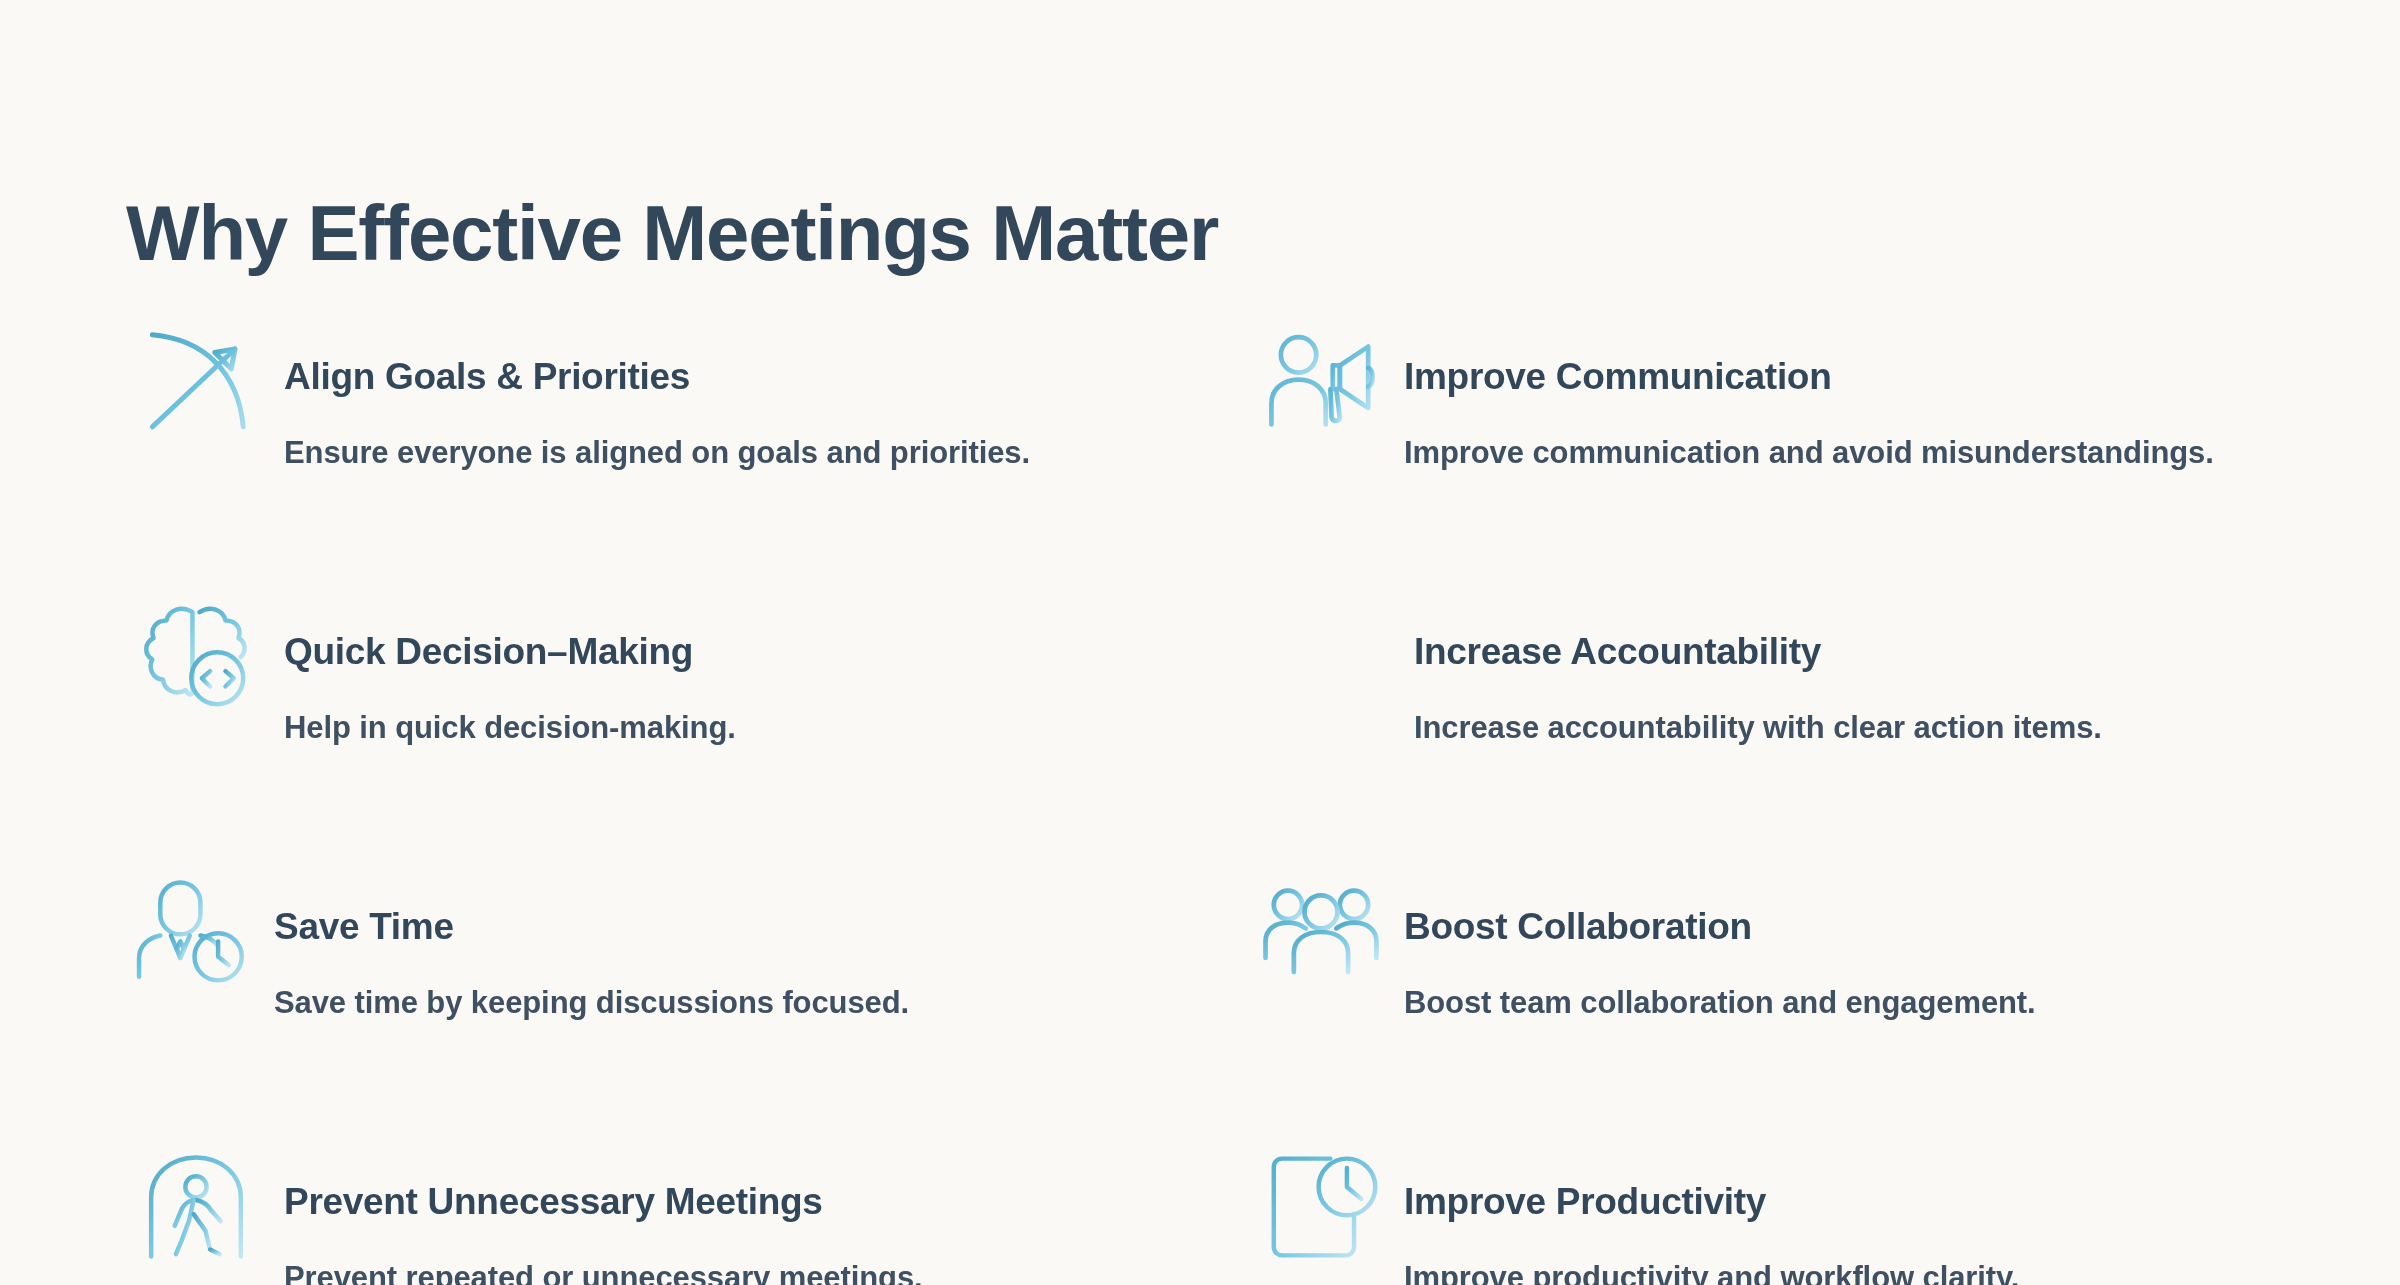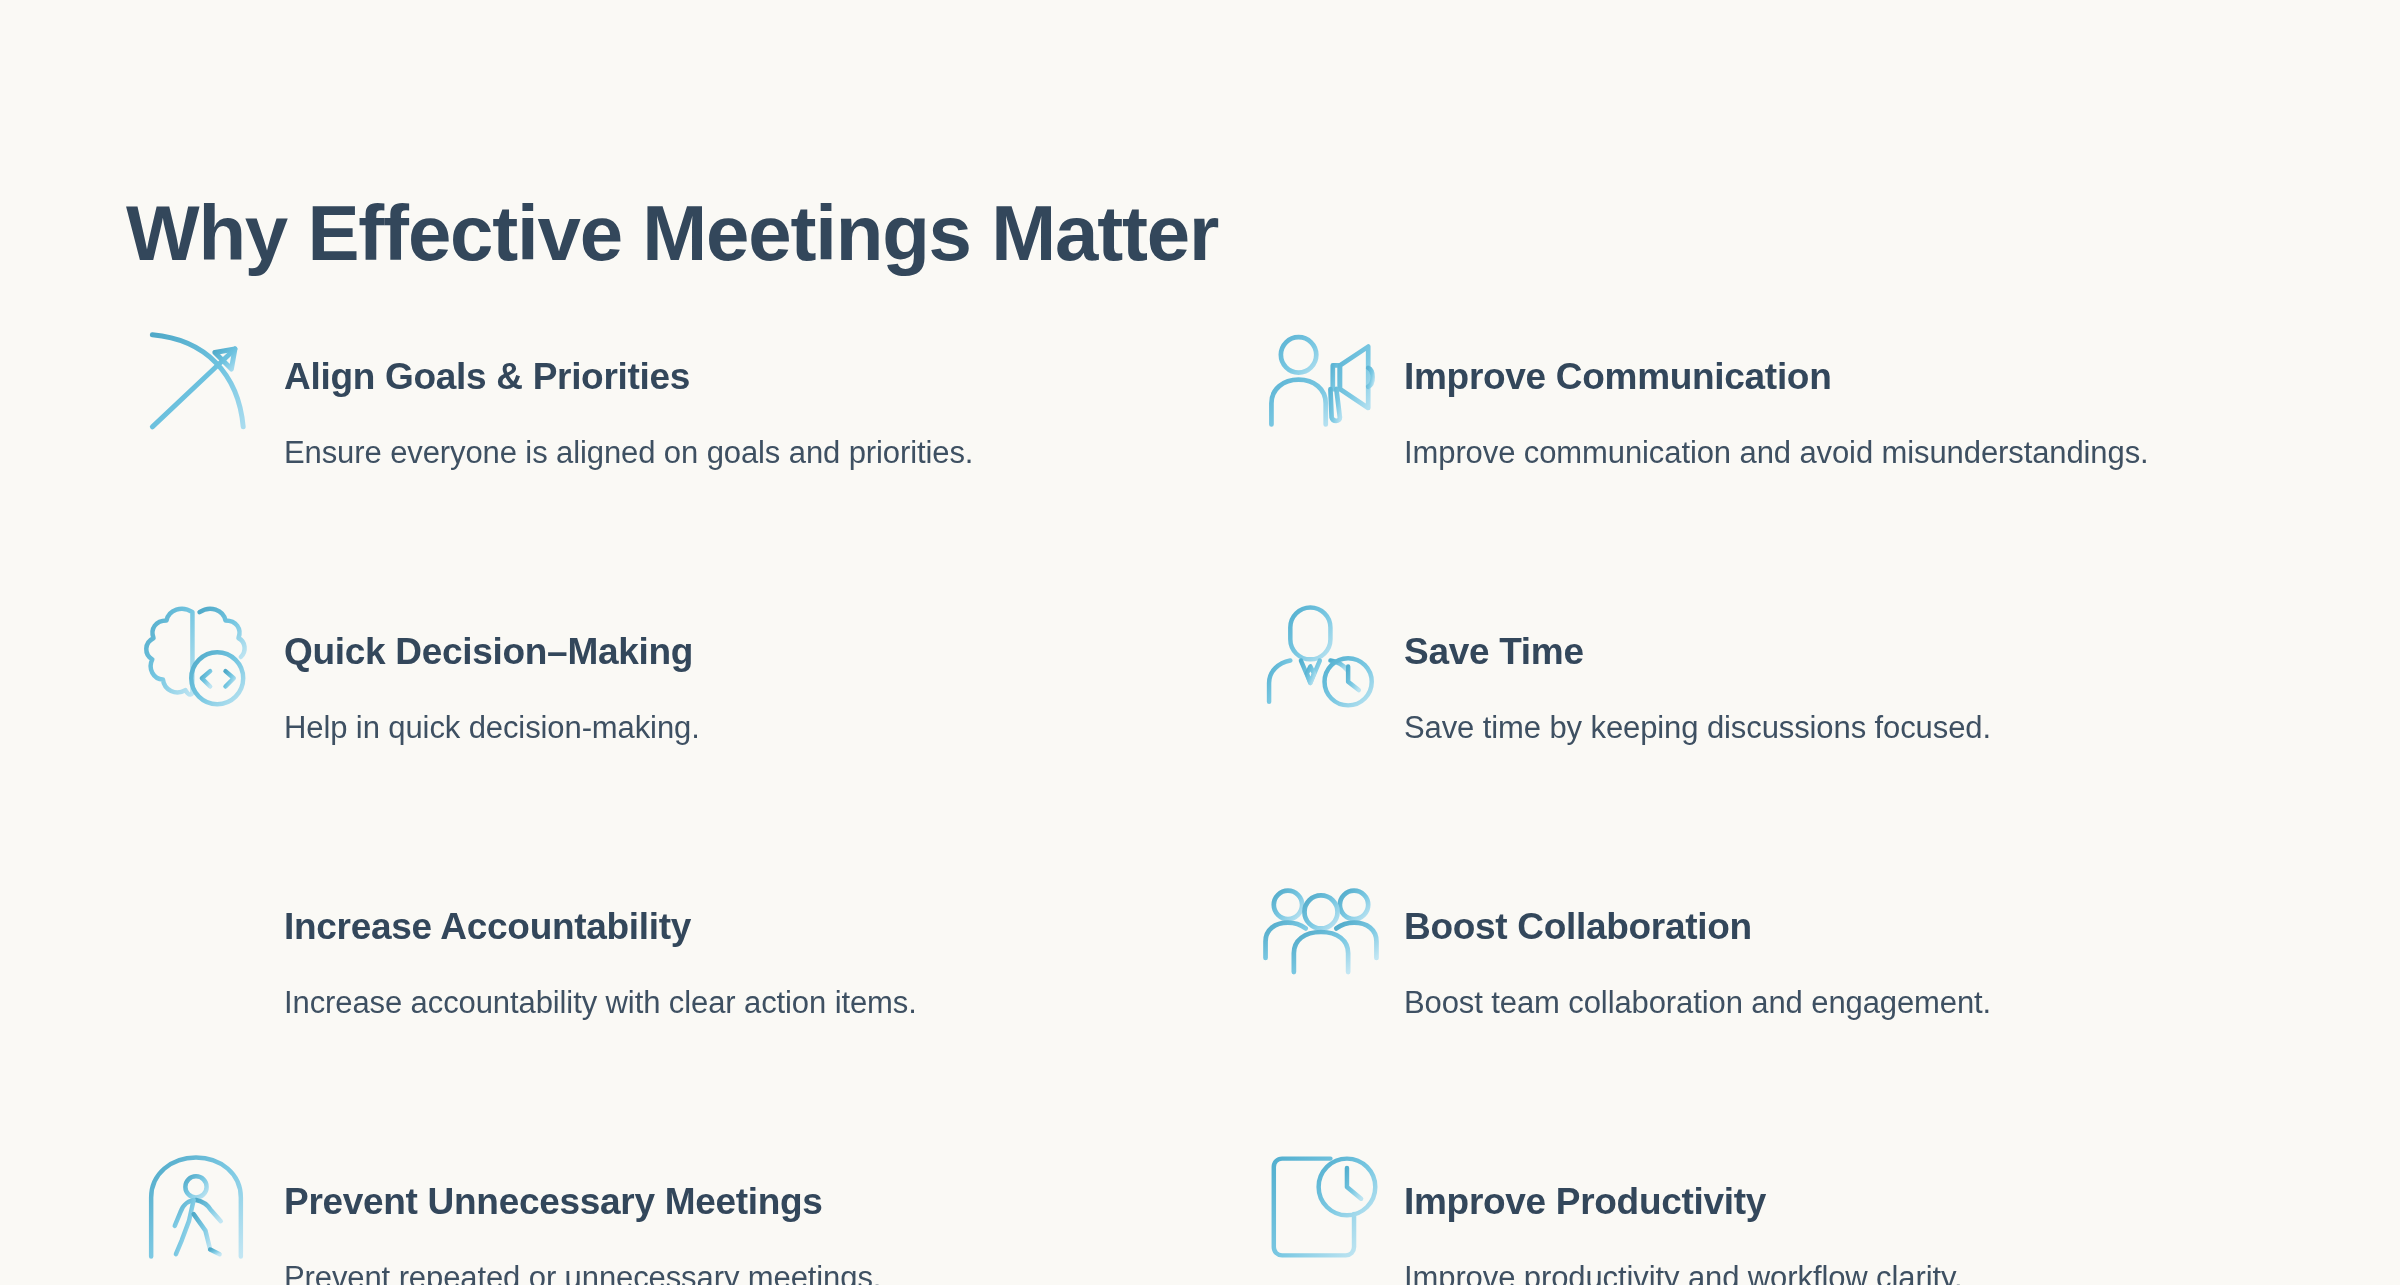--- a/index.html
+++ b/index.html
@@ -72,21 +72,21 @@
     font-weight: 600;
     letter-spacing: -0.3px;
     color: #33475b;
     white-space: nowrap;
   }
   .feature-desc {
     position: absolute;
     left: 158px;
     top: 123px;
     font-size: 31px;
-    font-weight: 400;
+    font-weight: 700;
     letter-spacing: -0.1px;
     color: #3e5062;
     white-space: nowrap;
   }
   
   .col-right .feature-icon { width: 130px; }
   .col-right .feature-heading { left: 148px; text-align: right; }
   .col-right .feature-desc { left: 148px; text-align: right; }
 </style>
 </head>
@@ -164,20 +164,39 @@
             <circle cx="68" cy="68" r="22"></circle>
             <path d="M62 62 L55 68 L62 75"></path>
             <path d="M75 62 L82 68 L75 75"></path>
           </g>
         </svg>
       </div>
       <div class="feature-heading">Quick Decision–Making</div>
       <div class="feature-desc">Help in quick decision-making.</div>
     </div>
 
+    <div class="feature col-left">
+      <div class="feature-icon">
+        <svg viewBox="0 0 100 100" fill="none" xmlns="http://www.w3.org/2000/svg">
+          <defs>
+            <linearGradient id="gBars" x1="0" y1="0" x2="0" y2="1">
+              <stop offset="0" stop-color="#6fc3e0"></stop>
+              <stop offset="1" stop-color="#8ed2e9"></stop>
+            </linearGradient>
+          </defs>
+          <g stroke="url(#gBars)" stroke-width="4" stroke-linecap="butt">
+            <path d="M30 8 L30 92"></path>
+            <path d="M70 8 L70 92"></path>
+          </g>
+        </svg>
+      </div>
+      <div class="feature-heading">Increase Accountability</div>
+      <div class="feature-desc">Increase accountability with clear action items.</div>
+    </div>
+
     <div class="feature col-right">
       <div class="feature-icon">
         <svg viewBox="0 0 100 100" fill="none" xmlns="http://www.w3.org/2000/svg">
           <defs>
             <linearGradient id="gBiz" x1="0" y1="0" x2="1" y2="1">
               <stop offset="0" stop-color="#52afcf"></stop>
               <stop offset="0.55" stop-color="#7cc9e3"></stop>
               <stop offset="1" stop-color="#bde4f1"></stop>
             </linearGradient>
           </defs>
@@ -188,39 +207,20 @@
             <path d="M6 88 L62 88"></path>
             <path d="M33 53 L41 72 L49 53"></path>
             <path d="M41 58 L38 64 L41 72 L44 64 Z"></path>
             <circle cx="73" cy="71" r="20"></circle>
             <path d="M73 58 L73 71 L82 78"></path>
           </g>
         </svg>
       </div>
       <div class="feature-heading">Save Time</div>
       <div class="feature-desc">Save time by keeping discussions focused.</div>
-    </div>
-
-    <div class="feature col-left">
-      <div class="feature-icon">
-        <svg viewBox="0 0 100 100" fill="none" xmlns="http://www.w3.org/2000/svg">
-          <defs>
-            <linearGradient id="gBars" x1="0" y1="0" x2="0" y2="1">
-              <stop offset="0" stop-color="#6fc3e0"></stop>
-              <stop offset="1" stop-color="#8ed2e9"></stop>
-            </linearGradient>
-          </defs>
-          <g stroke="url(#gBars)" stroke-width="4" stroke-linecap="butt">
-            <path d="M30 8 L30 92"></path>
-            <path d="M70 8 L70 92"></path>
-          </g>
-        </svg>
-      </div>
-      <div class="feature-heading">Increase Accountability</div>
-      <div class="feature-desc">Increase accountability with clear action items.</div>
     </div>
 
     <div class="feature col-right">
       <div class="feature-icon">
         <svg viewBox="0 0 100 100" fill="none" xmlns="http://www.w3.org/2000/svg">
           <defs>
             <linearGradient id="gGroup" x1="0" y1="0" x2="1" y2="1">
               <stop offset="0" stop-color="#4fa9c8"></stop>
               <stop offset="0.55" stop-color="#7cc9e3"></stop>
               <stop offset="1" stop-color="#c2e6f3"></stop>

